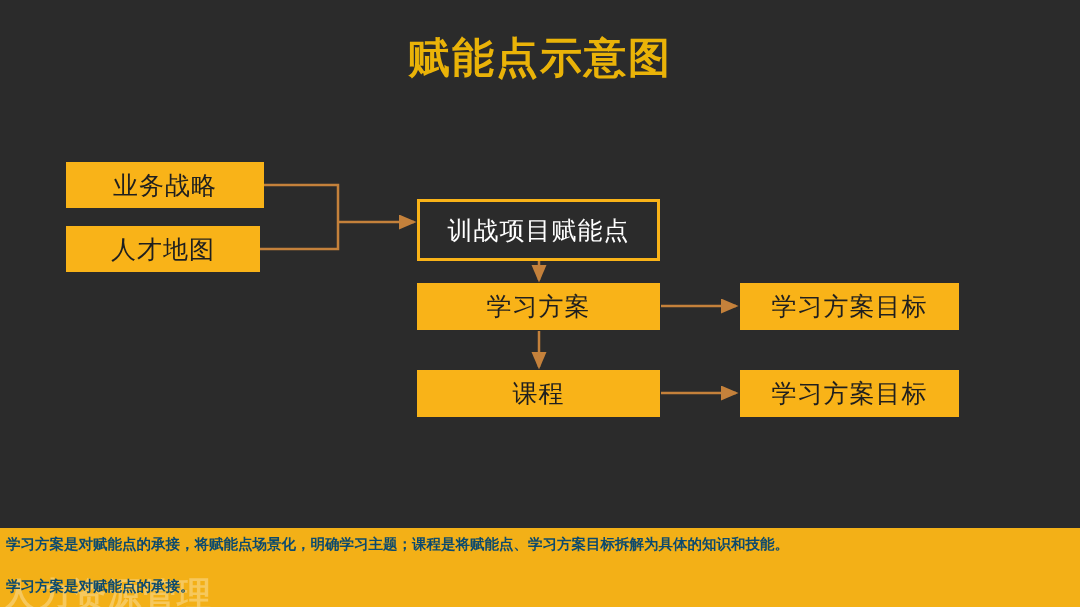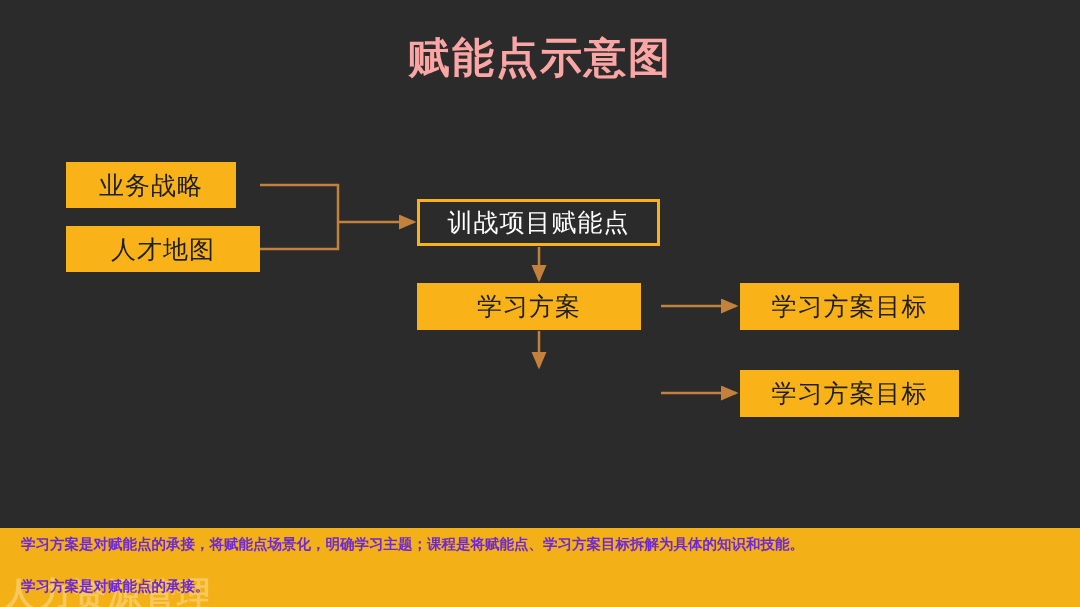--- a/index.html
+++ b/index.html
@@ -16,21 +16,21 @@
     height: 607px;
     background: #2b2b2b;
     overflow: hidden;
   }
   .slide-title {
     position: absolute;
     left: 0;
     top: 33px;
     width: 1080px;
     text-align: center;
-    color: #fca5a5;
+    color: #eab308;
     font-size: 42px;
     font-weight: bold;
     letter-spacing: 2px;
     line-height: 50px;
     white-space: nowrap;
   }
   
   .diagram {
     position: absolute;
     left: 0;
@@ -52,24 +52,24 @@
   .node.filled {
     background: #f9b318;
     color: #1f1f1f;
     font-weight: normal;
   }
   .node.outlined {
     background: #2b2b2b;
     color: #ffffff;
     border: 3px solid #f9b318;
   }
-  .n-strategy { left: 66px;  top: 162px; width: 170px; height: 46px; }
+  .n-strategy { left: 66px;  top: 162px; width: 198px; height: 46px; }
   .n-talent   { left: 66px;  top: 226px; width: 194px; height: 46px; }
-  .n-main     { left: 417px; top: 199px; width: 243px; height: 47px; }
-  .n-plan     { left: 417px; top: 283px; width: 224px; height: 47px; }
+  .n-main     { left: 417px; top: 199px; width: 243px; height: 62px; }
+  .n-plan     { left: 417px; top: 283px; width: 243px; height: 47px; }
   .n-plangoal { left: 740px; top: 283px; width: 219px; height: 47px; }
   .n-course   { left: 417px; top: 370px; width: 243px; height: 47px; }
   .n-coursegoal { left: 740px; top: 370px; width: 219px; height: 47px; }
   svg.links {
     position: absolute;
     left: 0;
     top: 0;
     width: 1080px;
     height: 520px;
     overflow: visible;
@@ -79,22 +79,22 @@
     position: absolute;
     left: 0;
     top: 528px;
     width: 1080px;
     height: 79px;
     background: #f3b017;
     overflow: hidden;
   }
   .caption-line {
     position: absolute;
-    left: 21px;
-    color: #6d28d9;
+    left: 6px;
+    color: #0c4a6e;
     font-size: 14.5px;
     font-weight: bold;
     line-height: 20px;
     white-space: nowrap;
     z-index: 2;
   }
   .cl1 { top: 6px; }
   .cl2 { top: 27px; }
   .cl3 { top: 48px; }
   .watermark {
@@ -141,20 +141,21 @@
     <div class="node filled n-strategy">业务战略</div>
 
     <div class="node filled n-talent">人才地图</div>
 
     <div class="node outlined n-main">训战项目赋能点</div>
 
     <div class="node filled n-plan">学习方案</div>
 
     <div class="node filled n-plangoal">学习方案目标</div>
 
+    <div class="node filled n-course">课程</div>
 
     <div class="node filled n-coursegoal">学习方案目标</div>
 
   </div>
 
   <div class="caption-band">
     <div class="watermark">人力资源管理</div>
     <div class="caption-line cl1">学习方案是对赋能点的承接，将赋能点场景化，明确学习主题；课程是将赋能点、学习方案目标拆解为具体的知识和技能。</div>
     <div class="caption-line cl3">学习方案是对赋能点的承接。</div>
   </div>

